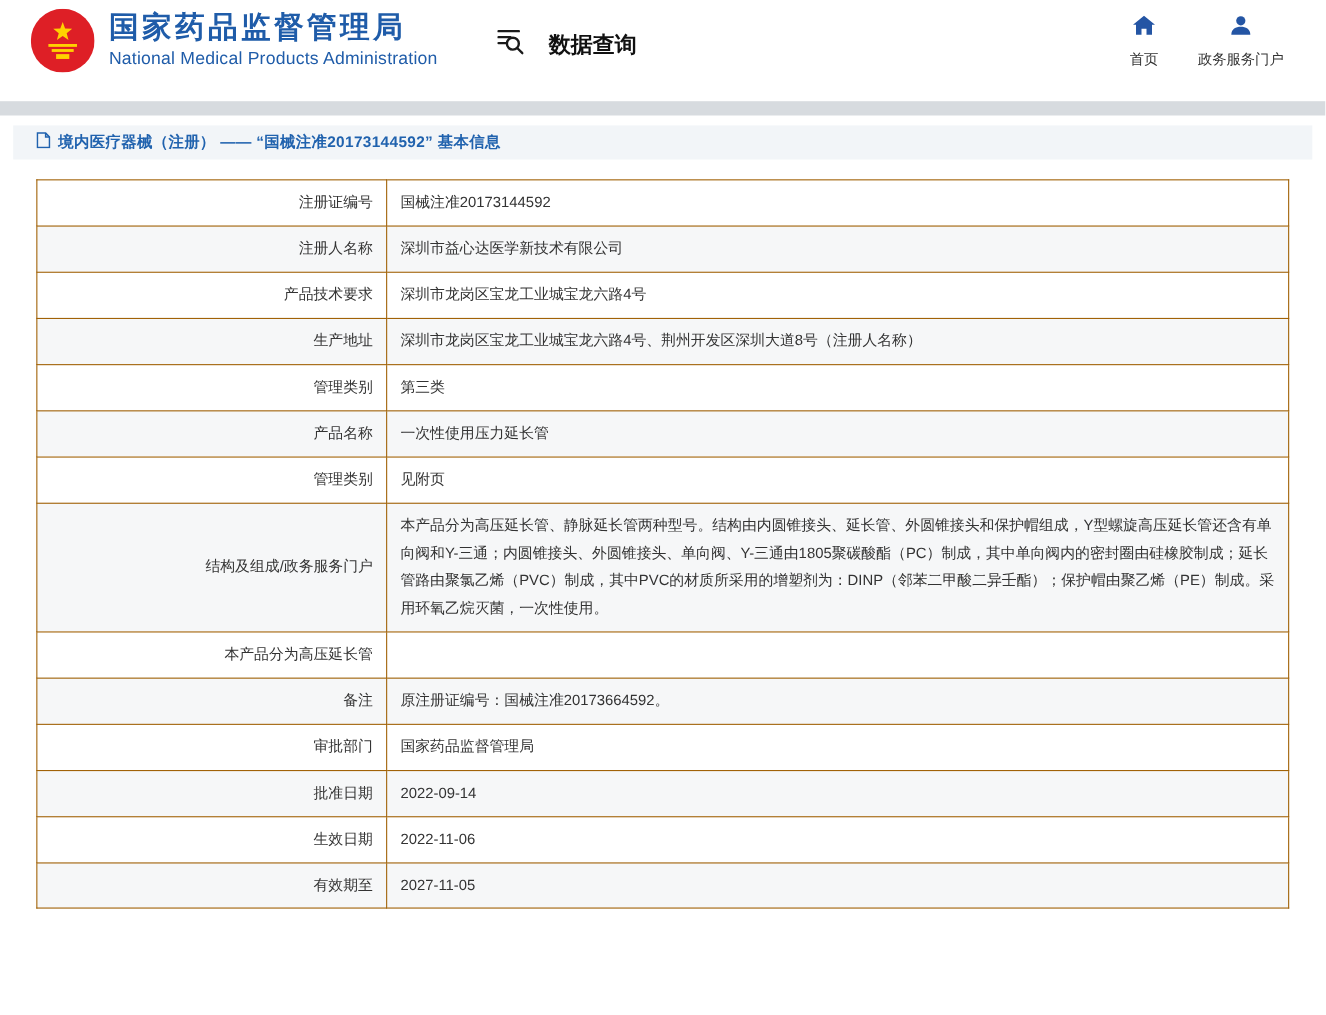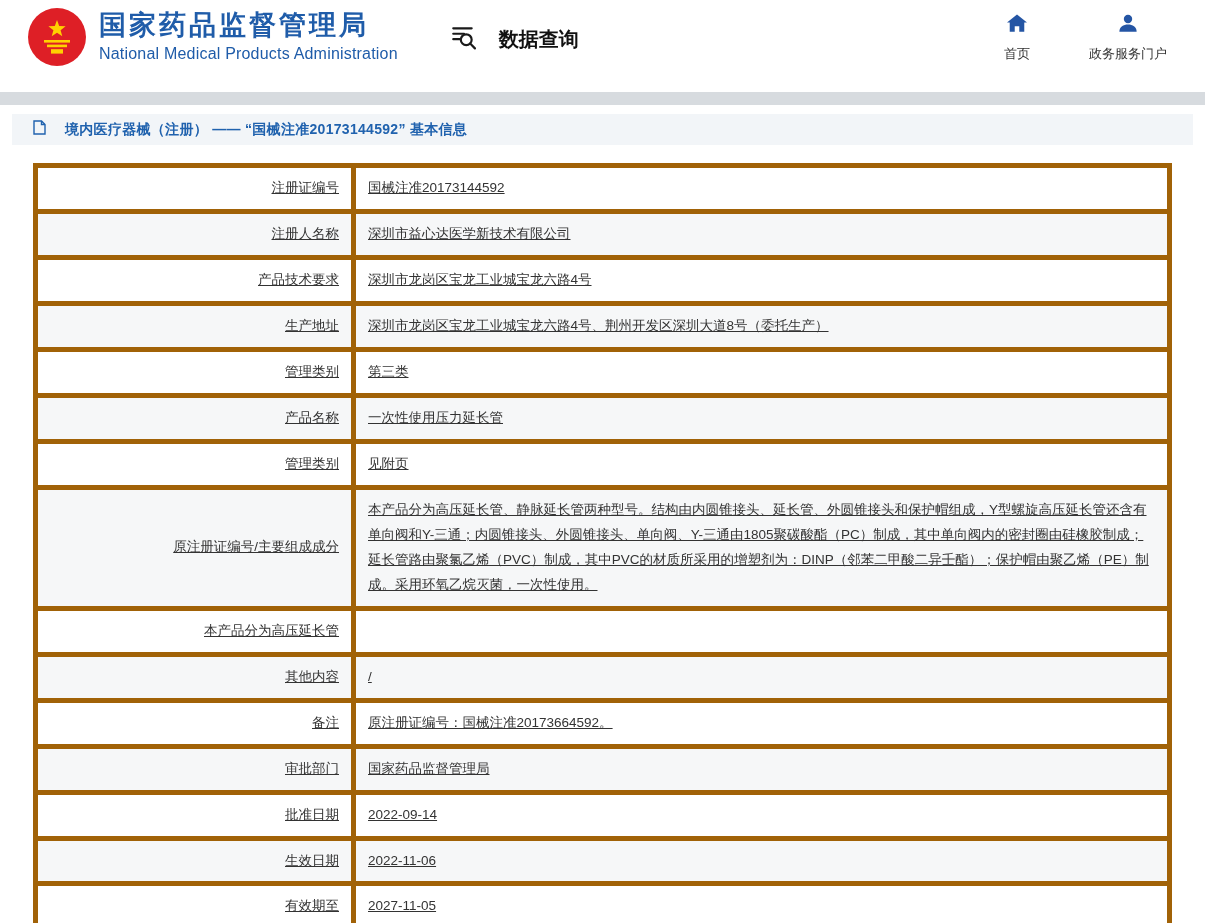--- a/index.html
+++ b/index.html
@@ -7,35 +7,35 @@
     font-family:"Liberation Sans", sans-serif; }
 
   
   .header { height:92px; display:flex; align-items:flex-start; padding:8px 30px 0 28px; background:#fff; }
   .logo { flex:0 0 auto; }
   .org { margin-left:13px; margin-top:2px; }
   .org-cn { font-size:27px; font-weight:bold; color:#1f5ca9; letter-spacing:3px; line-height:1.15; }
   .org-en { font-size:16px; color:#1f5ca9; margin-top:4px; letter-spacing:.2px; }
   .dq { display:flex; align-items:center; gap:23px; margin-left:52px; margin-top:16px;
         font-size:20px; color:#111; font-weight:600; cursor:pointer; }
-  .nav { margin-left:auto; display:flex; gap:59px; margin-top:6px; padding-right:8px; }
+  .nav { margin-left:auto; display:flex; gap:36px; margin-top:6px; padding-right:8px; }
   .nav-item { display:flex; flex-direction:column; align-items:center; gap:9px;
               font-size:13px; color:#333; cursor:pointer; }
 
   .band { height:13px; background:#d7dbdf; }
 
   
   .title-bar { margin:9px 12px 0; background:#f2f5f8; height:31px;
                display:flex; align-items:center; padding:0 21px; }
-  .title-bar .t { color:#2062ae; font-size:14px; font-weight:bold; margin-left:19px; letter-spacing:.3px; }
+  .title-bar .t { color:#2062ae; font-size:14px; font-weight:bold; margin-left:7px; letter-spacing:.3px; }
 
   
   table.info { border-collapse:collapse; margin:18px 33px 0; width:1139px; table-layout:fixed; }
-  table.info td { border:5px solid #a16207; font-size:13.5px; color:#333;
-                  padding:8px 12px; line-height:1.85; vertical-align:middle; word-break:break-all;text-decoration:underline; }
+  table.info td { border:1px solid #a16207; font-size:13.5px; color:#333;
+                  padding:8px 12px; line-height:1.85; vertical-align:middle; word-break:break-all; }
   td.lbl { width:318px; text-align:right; padding-right:14px; }
   td.val { white-space:pre-line; }
   table.info tr:nth-child(even) { background:#f6f7f8; }
   table.info tr:nth-child(odd)  { background:#fff; }
 </style>
 </head>
 <body>
 
 <div class="header">
   <span class="logo">
@@ -105,45 +105,41 @@
     <tr>
         <td class="lbl">注册人名称</td>
         <td class="val">深圳市益心达医学新技术有限公司</td>
       </tr>
     <tr>
         <td class="lbl">产品技术要求</td>
         <td class="val">深圳市龙岗区宝龙工业城宝龙六路4号</td>
       </tr>
     <tr>
         <td class="lbl">生产地址</td>
-        <td class="val">深圳市龙岗区宝龙工业城宝龙六路4号、荆州开发区深圳大道8号（委托生产）</td>
+        <td class="val">深圳市龙岗区宝龙工业城宝龙六路4号、荆州开发区深圳大道8号（注册人名称）</td>
       </tr>
     <tr>
         <td class="lbl">管理类别</td>
         <td class="val">第三类</td>
       </tr>
     <tr>
         <td class="lbl">产品名称</td>
         <td class="val">一次性使用压力延长管</td>
       </tr>
     <tr>
         <td class="lbl">管理类别</td>
         <td class="val">见附页</td>
       </tr>
     <tr>
-        <td class="lbl">原注册证编号/主要组成成分</td>
+        <td class="lbl">结构及组成/政务服务门户</td>
         <td class="val">本产品分为高压延长管、静脉延长管两种型号。结构由内圆锥接头、延长管、外圆锥接头和保护帽组成，Y型螺旋高压延长管还含有单向阀和Y-三通；内圆锥接头、外圆锥接头、单向阀、Y-三通由1805聚碳酸酯（PC）制成，其中单向阀内的密封圈由硅橡胶制成；延长管路由聚氯乙烯（PVC）制成，其中PVC的材质所采用的增塑剂为：DINP（邻苯二甲酸二异壬酯）；保护帽由聚乙烯（PE）制成。采用环氧乙烷灭菌，一次性使用。</td>
       </tr>
     <tr>
         <td class="lbl">本产品分为高压延长管</td>
         <td class="val"></td>
-      </tr>
-    <tr>
-        <td class="lbl">其他内容</td>
-        <td class="val">/</td>
       </tr>
     <tr>
         <td class="lbl">备注</td>
         <td class="val">原注册证编号：国械注准20173664592。</td>
       </tr>
     <tr>
         <td class="lbl">审批部门</td>
         <td class="val">国家药品监督管理局</td>
       </tr>
     <tr>

